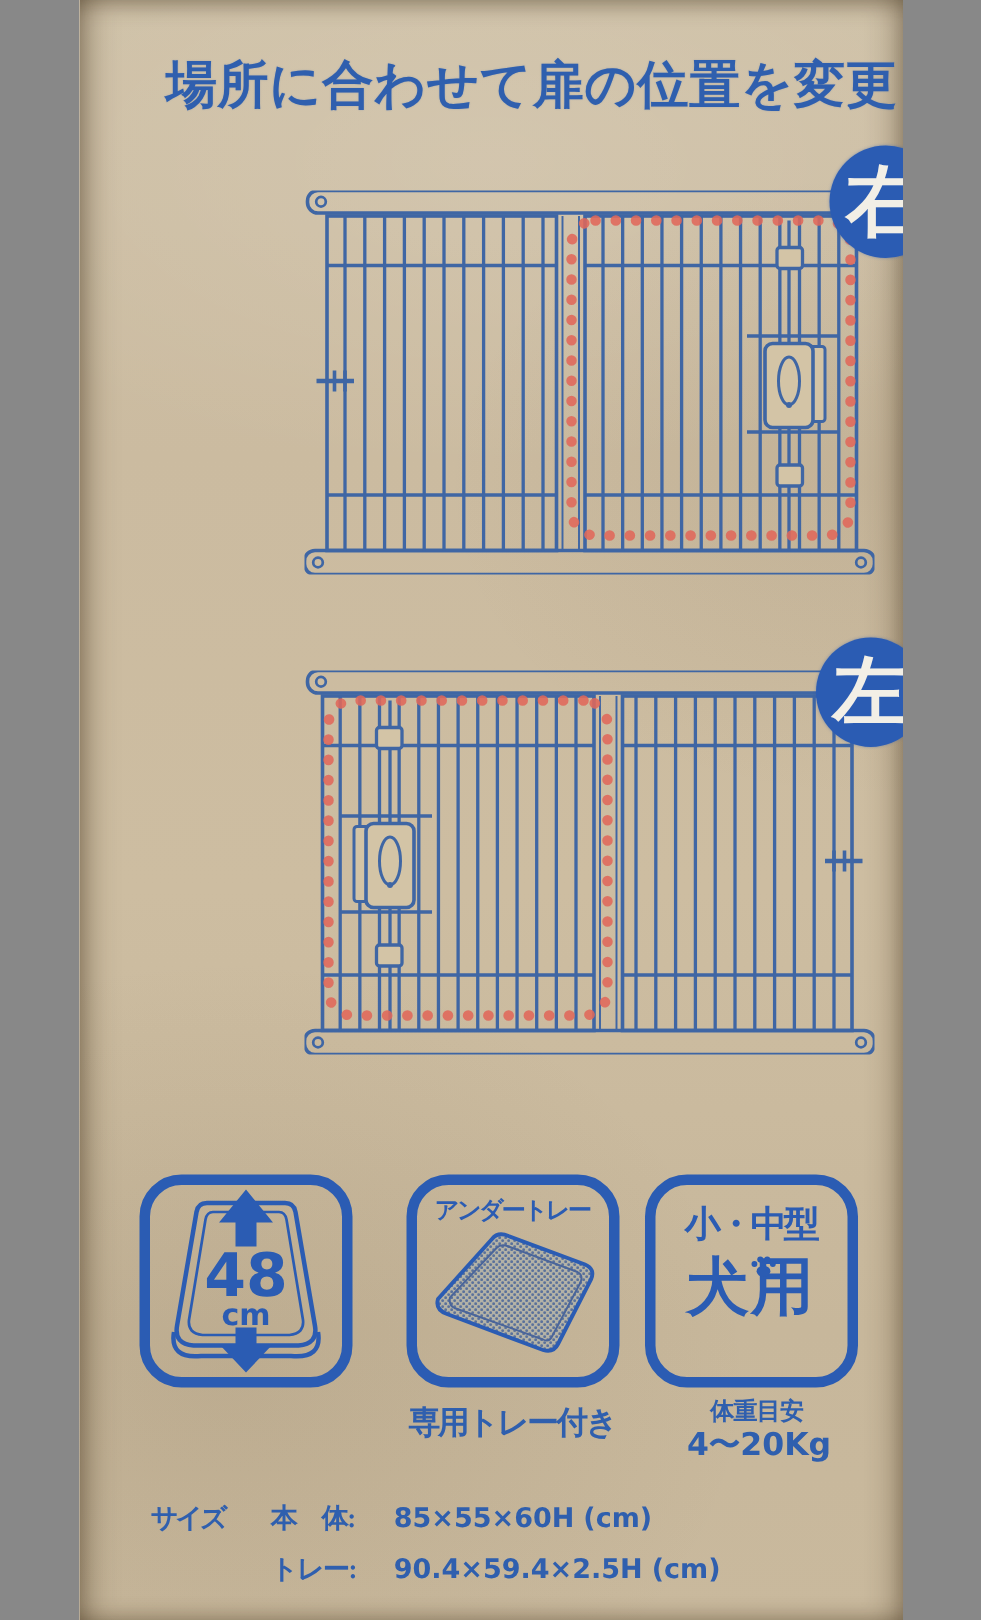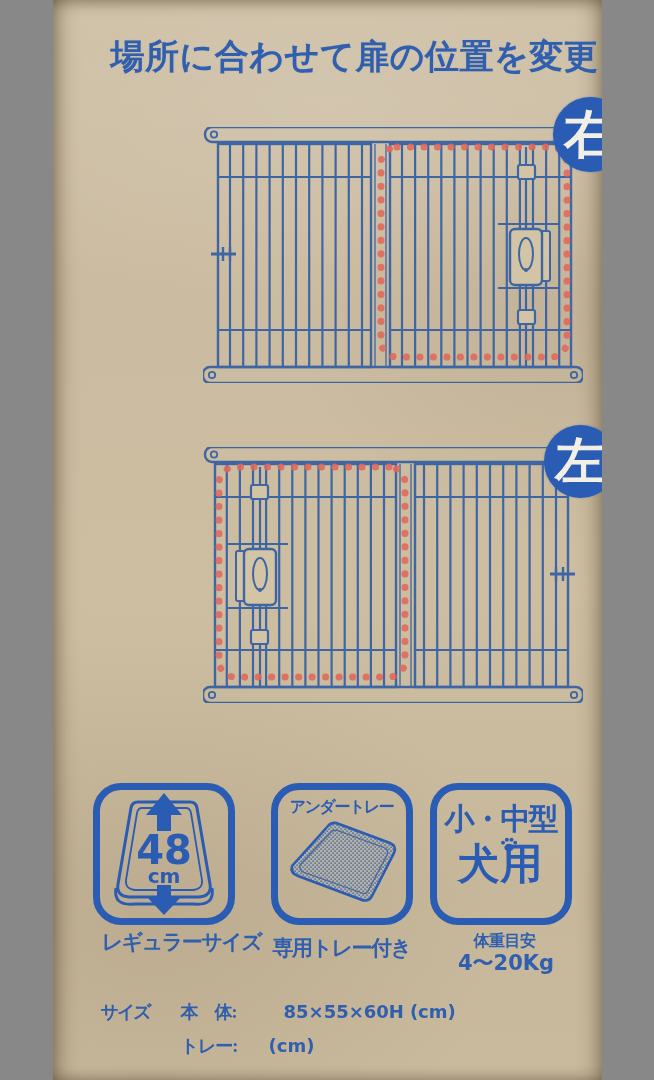--- a/index.html
+++ b/index.html
@@ -54,40 +54,40 @@
   .fb-svg{position:absolute;left:0;top:0;width:128px;height:128px;}
   .tray-label{
     position:absolute;left:0;top:7px;width:128px;text-align:center;
     font-size:16px;font-weight:800;letter-spacing:-1.5px;
     color:var(--badge-blue,#2b5cb3);white-space:nowrap;
   }
   .dog-text{
     position:absolute;left:0;top:14px;width:128px;text-align:center;
     color:var(--badge-blue,#2b5cb3);font-weight:900;line-height:1.0;
   }
-  .dog-line1{font-size:30px;letter-spacing:-2px;white-space:nowrap;}
+  .dog-line1{font-size:24px;letter-spacing:-2px;white-space:nowrap;}
   .dog-line2{font-size:42px;letter-spacing:1px;margin-top:9px;}
   .paw{position:absolute;left:63px;top:46px;width:18px;height:16px;}
   .caption{
     position:absolute;text-align:center;
     color:var(--text-blue,#2f5fae);font-weight:800;white-space:nowrap;
   }
   .cap-regular{left:19px;top:928px;width:220px;font-size:21px;letter-spacing:-1.5px;}
   .cap-sheets{left:19px;top:954px;width:220px;font-size:15px;letter-spacing:-1px;}
   .cap-tray{left:189px;top:934px;width:200px;font-size:21px;letter-spacing:-1.5px;}
   .cap-weight-label{left:377px;top:931px;width:150px;font-size:16px;letter-spacing:-.5px;}
   .cap-weight-value{left:371px;top:949px;width:165px;font-size:21px;letter-spacing:0;}
   .size-block{
     position:absolute;left:48px;top:1000px;width:580px;
     color:var(--text-blue,#2f5fae);font-weight:800;font-size:18px;
   }
   .size-row{display:flex;align-items:baseline;height:34px;white-space:nowrap;}
   .size-col1{width:80px;letter-spacing:-2px;}
   .size-col2{width:82px;letter-spacing:-1px;font-family:Liberation Serif, serif;}
-  .size-val{letter-spacing:0;margin-left:21px;}
+  .size-val{letter-spacing:0;}
   .size-unit{margin-left:6px;font-weight:700;}
   svg text{font-family:"DejaVu Sans","Liberation Sans",sans-serif;}
 </style>
 </head>
 <body>
 
 <div class="package">
 
   <div class="headline">場所に合わせて扉の位置を変更</div>
 
@@ -245,32 +245,32 @@
     </div>
     <svg class="paw" viewBox="0 0 20 18">
       <ellipse cx="10" cy="13" rx="5.2" ry="4.2" fill="#2b5cb3"></ellipse>
       <circle cx="3.2" cy="7.5" r="2.2" fill="#2b5cb3"></circle>
       <circle cx="7.6" cy="4.2" r="2.3" fill="#2b5cb3"></circle>
       <circle cx="12.8" cy="4.2" r="2.3" fill="#2b5cb3"></circle>
       <circle cx="17" cy="7.5" r="2.2" fill="#2b5cb3"></circle>
     </svg>
   </div>
 
-  <div class="caption cap-regular">レギュラーサイズ</div>
   <div class="caption cap-tray">専用トレー付き</div>
   <div class="caption cap-weight-label">体重目安</div>
   <div class="caption cap-weight-value">4〜20Kg</div>
 
   <div class="size-block">
     <div class="size-row">
       <span class="size-col1">サイズ</span>
       <span class="size-col2">本　体:</span>
       <span class="size-val">85×55×60H</span>
       <span class="size-unit">(cm)</span>
     </div>
     <div class="size-row">
       <span class="size-col1"></span>
       <span class="size-col2">トレー:</span>
+      <span class="size-val">90.4×59.4×2.5H</span>
       <span class="size-unit">(cm)</span>
     </div>
   </div>
 
 </div>
 
 </body></html>

